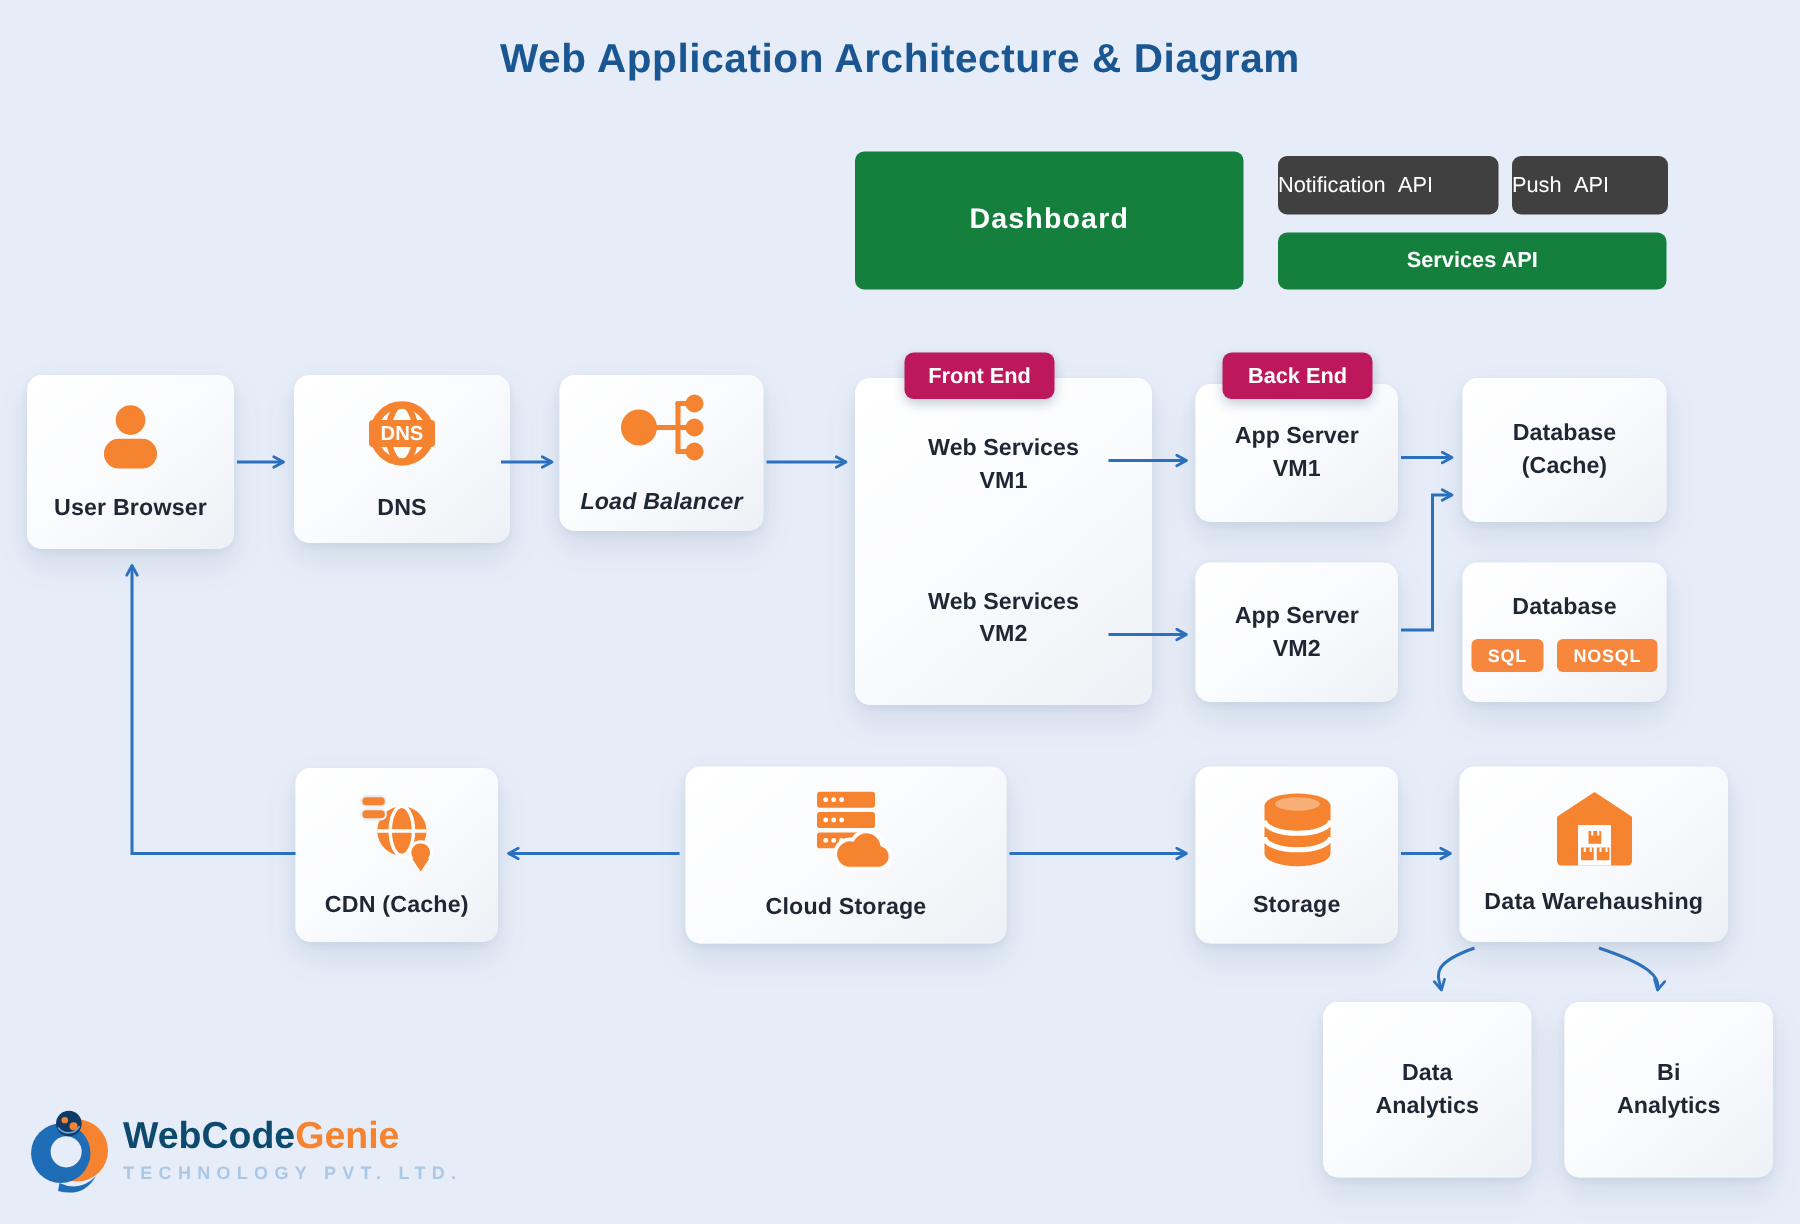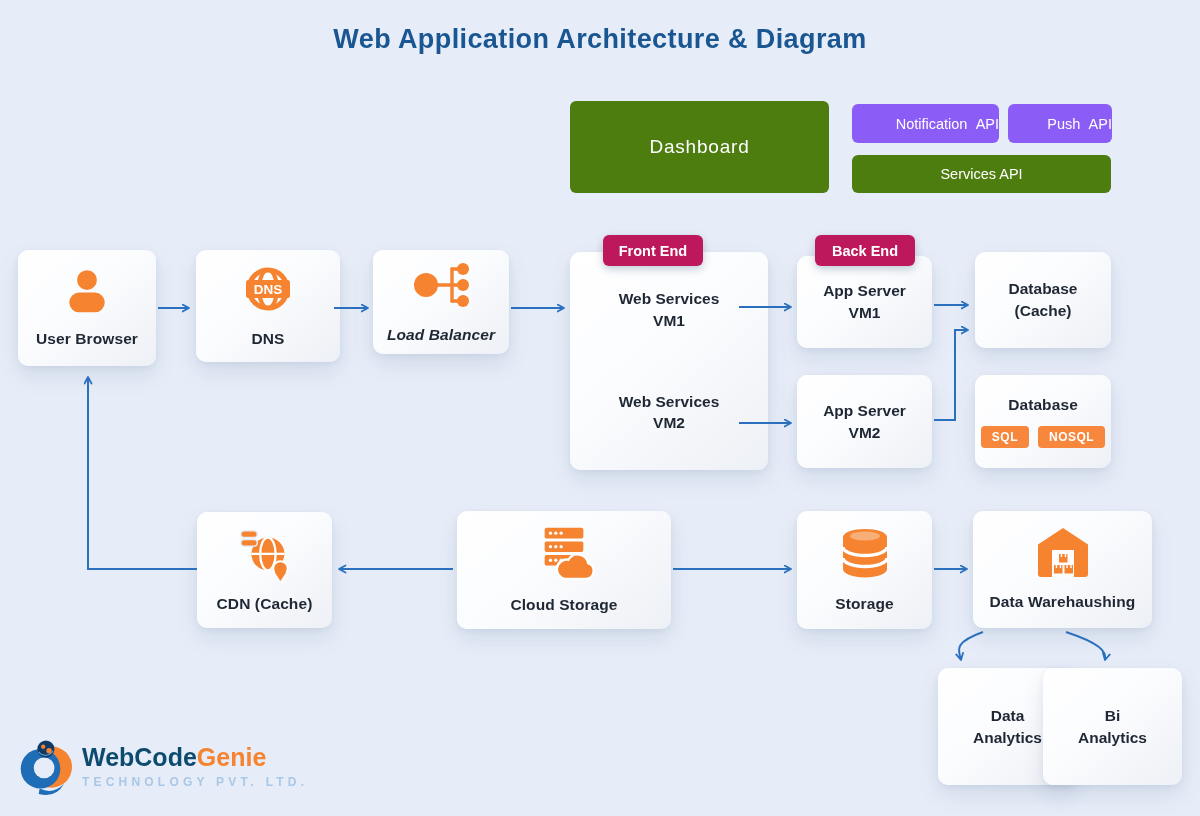--- a/index.html
+++ b/index.html
@@ -22,22 +22,22 @@
     background:linear-gradient(140deg,#ffffff 0%,#fbfcfe 45%,#edf0f5 100%);
     border-radius:10px;
     box-shadow:0 10px 22px rgba(24,58,104,.10),0 2px 6px rgba(24,58,104,.06);
     display:flex;flex-direction:column;align-items:center;justify-content:center;
     gap:13px;box-sizing:border-box;
   }
   .lbl{font-size:15.5px;font-weight:700;color:#1e2733;letter-spacing:.1px;text-align:center;line-height:1.35;}
   .two-line{font-size:15.5px;font-weight:600;color:#1e2733;text-align:center;line-height:1.4;}
   .two-line b{font-weight:800;}
   
-  .navy-box{position:absolute;background:#4d7c0f;border-radius:6px;display:flex;align-items:center;justify-content:center;color:#fff;}
-  .orange-box{position:absolute;background:#8b5cf6;border-radius:6px;display:flex;align-items:center;justify-content:flex-end;color:#fff;}
+  .navy-box{position:absolute;background:#15803d;border-radius:6px;display:flex;align-items:center;justify-content:center;color:#fff;font-weight:bold;}
+  .orange-box{position:absolute;background:#404040;border-radius:6px;display:flex;align-items:center;justify-content:flex-start;color:#fff;}
   .dashboard{left:570px;top:101px;width:259px;height:92px;font-size:19px;letter-spacing:.8px;}
   .notification{left:852px;top:104px;width:147px;height:39px;font-size:14.5px;word-spacing:5px;}
   .push{left:1008px;top:104px;width:104px;height:39px;font-size:14.5px;word-spacing:5px;}
   .services{left:852px;top:155px;width:259px;height:38px;font-size:14.5px;}
   
   .pill{
     position:absolute;z-index:3;background:#be185d;border-radius:6px;
     color:#fff;font-size:14.5px;font-weight:600;
     display:flex;align-items:center;justify-content:center;
     box-shadow:0 3px 8px rgba(15,52,96,.25);
@@ -50,21 +50,21 @@
   .n-lb{left:373px;top:250px;width:136px;height:104px;font-style:italic;}
   .n-ws{left:570px;top:252px;width:198px;height:218px;justify-content:space-between;padding:36px 0;}
   .n-app1{left:797px;top:256px;width:135px;height:92px;}
   .n-app2{left:797px;top:375px;width:135px;height:93px;}
   .n-dbc{left:975px;top:252px;width:136px;height:96px;}
   .n-db{left:975px;top:375px;width:136px;height:93px;gap:10px;}
   .n-cdn{left:197px;top:512px;width:135px;height:116px;}
   .n-cloud{left:457px;top:511px;width:214px;height:118px;}
   .n-storage{left:797px;top:511px;width:135px;height:118px;}
   .n-wh{left:973px;top:511px;width:179px;height:117px;}
-  .n-da{left:938px;top:668px;width:139px;height:117px;}
+  .n-da{left:882px;top:668px;width:139px;height:117px;}
   .n-bi{left:1043px;top:668px;width:139px;height:117px;}
   .badges{display:flex;gap:9px;}
   .badge{background:#f6873c;color:#fff;font-size:12px;font-weight:700;letter-spacing:.5px;padding:4px 11px;border-radius:4px;}
   
   .arrows{position:absolute;left:0;top:0;z-index:2;pointer-events:none;}
   .flow{stroke:#2b70bf;stroke-width:2;fill:none;}
   
   .logo{position:absolute;left:18px;top:737px;display:flex;align-items:center;gap:10px;}
   .brand{font-size:25px;font-weight:800;line-height:1;}
   .brand .b1{color:#0c4a6e;}

